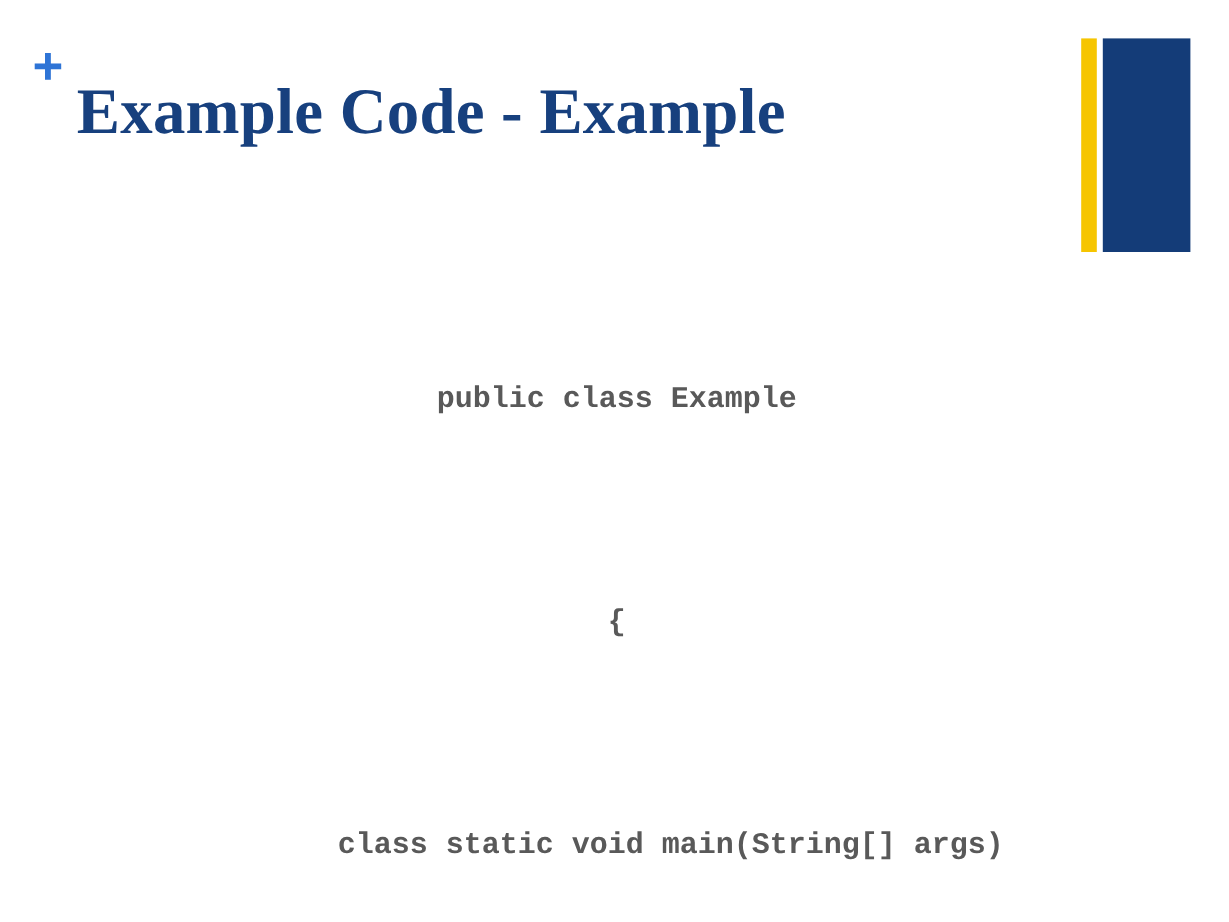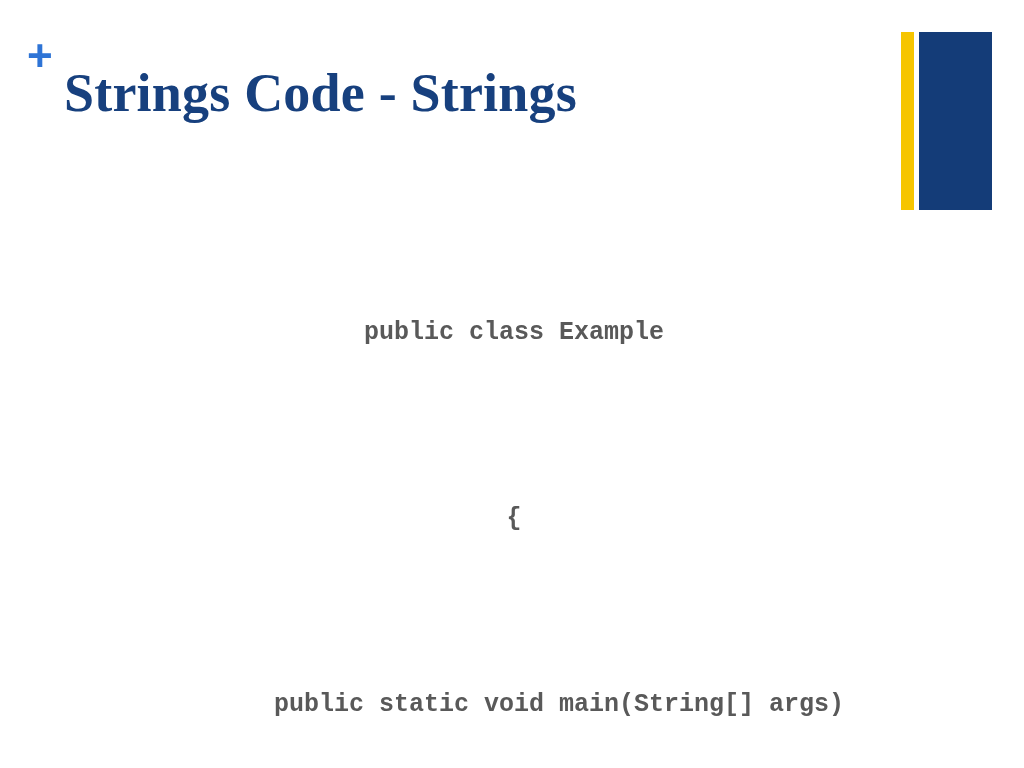--- a/index.html
+++ b/index.html
@@ -87,26 +87,26 @@
 </head>
 <body>
 
 <div id="slide">
 
   <div class="deco-bar-yellow"></div>
   <div class="deco-bar-navy"></div>
 
   <div class="plus-mark">+</div>
 
-  <div class="slide-title">Strings Code - Strings</div>
+  <div class="slide-title">Example Code - Example</div>
 
   <div class="code-block">
     <div class="code-line">public class Example</div>
     <div class="code-line">{</div>
-    <div class="code-line">      public static void main(String[] args)</div>
+    <div class="code-line">      class static void main(String[] args)</div>
     
     
     
     
     
     
   </div>
 
 </div>
 

